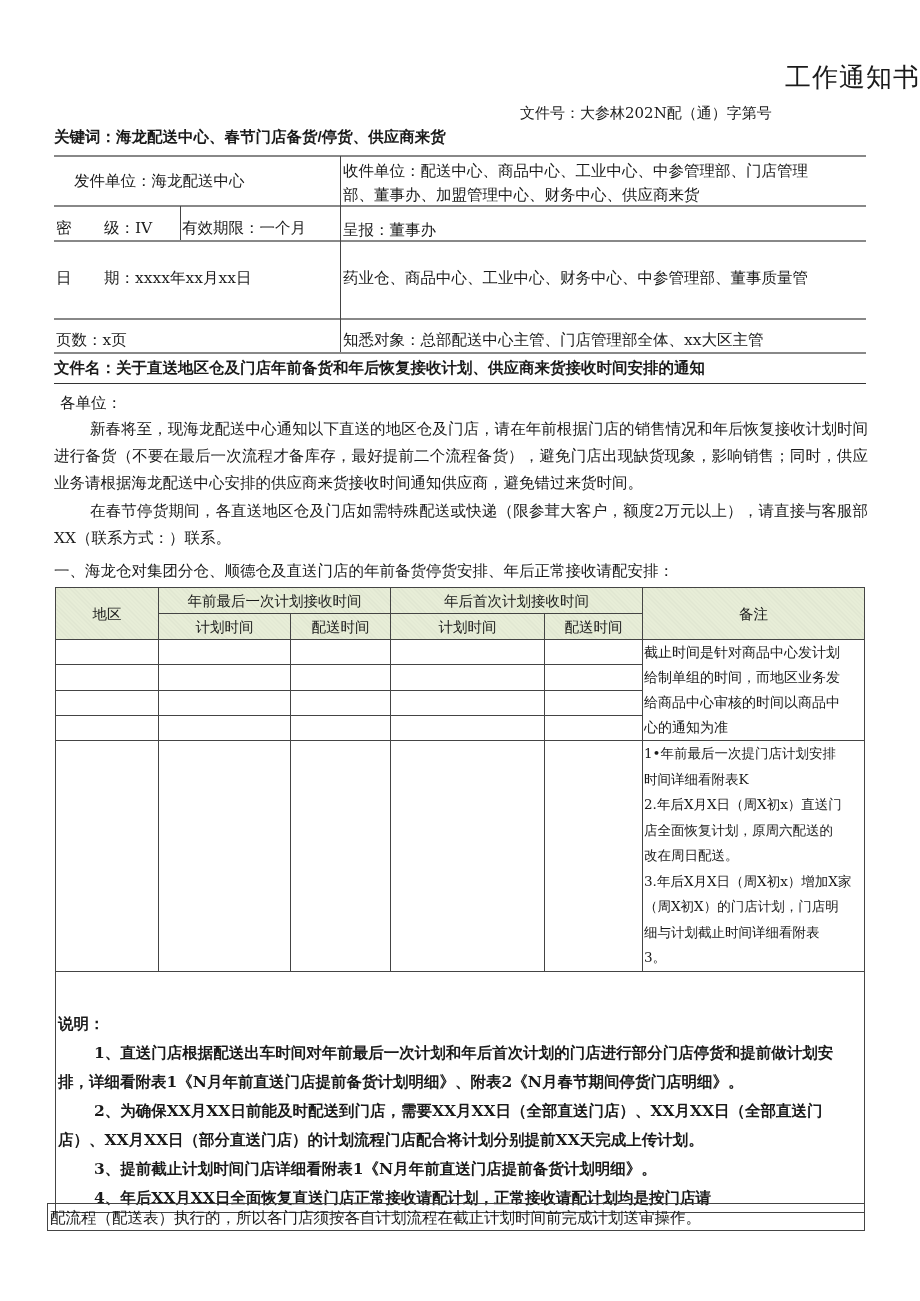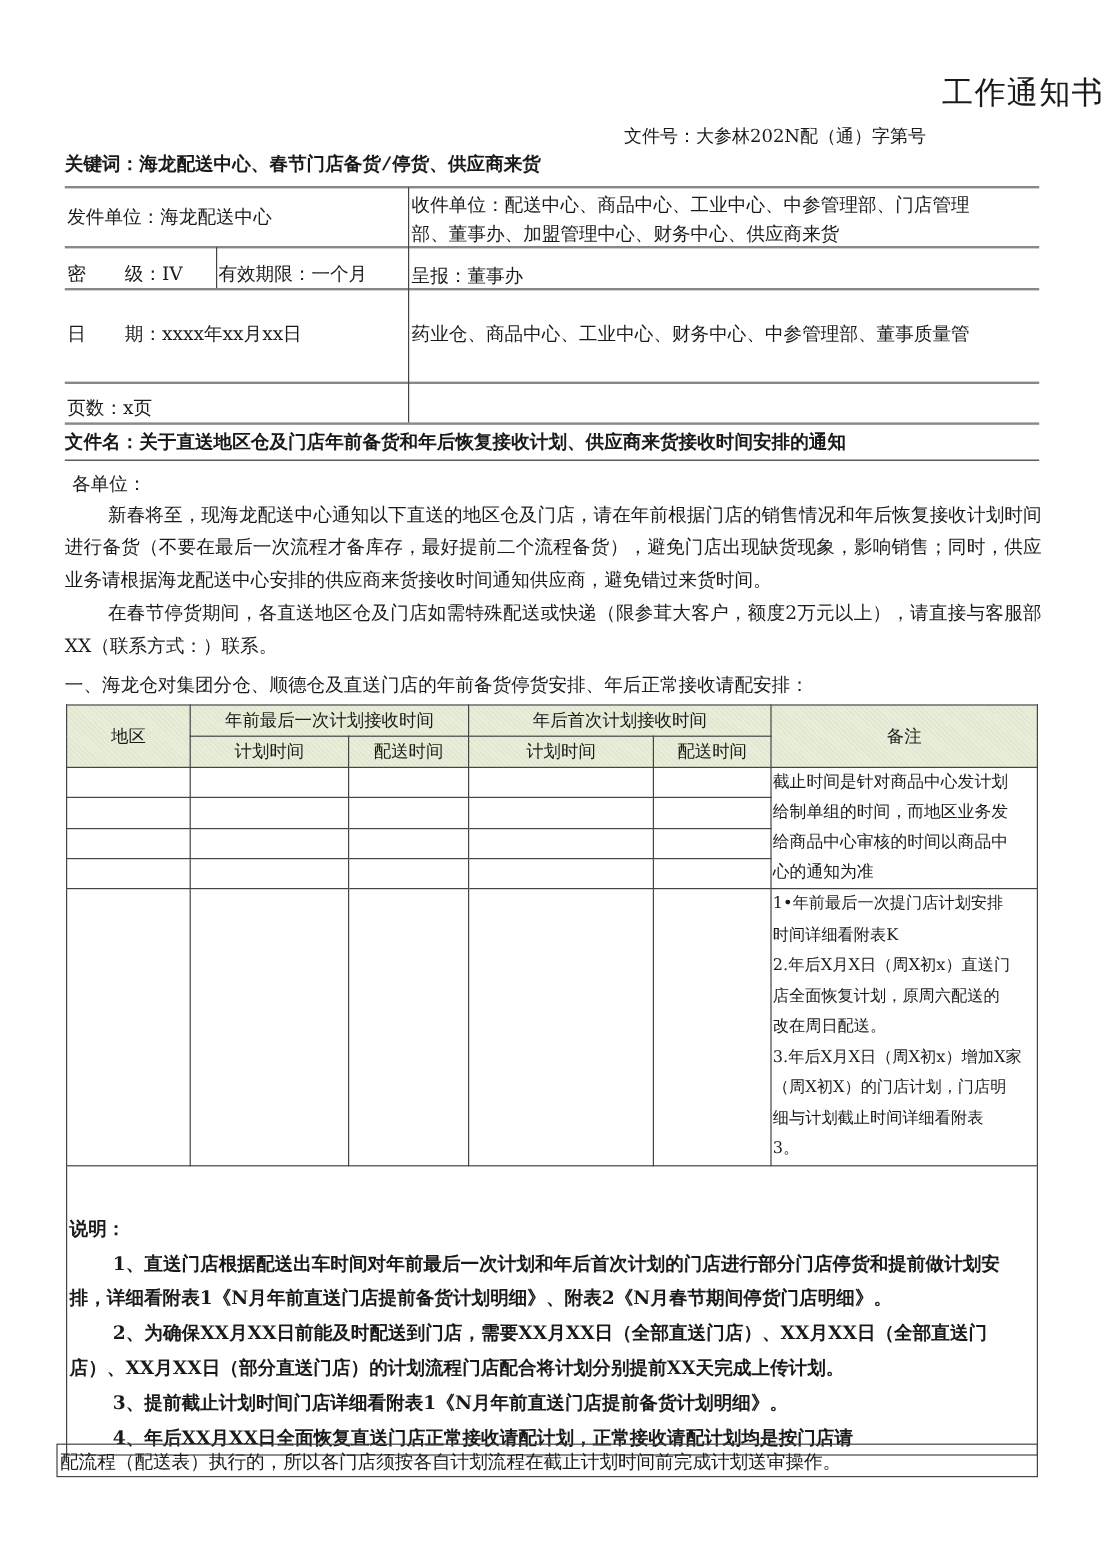--- a/index.html
+++ b/index.html
@@ -1,21 +1,21 @@
 <!DOCTYPE html>
 <html><head>
 <meta charset="utf-8">
 <style>
   html, body { margin: 0; padding: 0; background: #ffffff; }
   body { width: 920px; height: 1301px; position: relative; overflow: hidden;
          font-family: "DejaVu Serif", "Liberation Serif", serif; color: #1a1a1a; }
   .abs { position: absolute; }
   .title { left: 0; width: 920px; top: 60px; text-align: right; font-size: 26px; letter-spacing: 1px; }
   .docno { left: 520px; top: 104px; font-size: 15px; }
-  .keywords { left: 54px; top: 127px; font-size: 15.5px; font-weight: bold; font-family: Liberation Mono, monospace; }
+  .keywords { left: 54px; top: 127px; font-size: 15.5px; font-weight: bold; font-family: Liberation Sans, sans-serif; }
 
   
   .form { left: 54px; top: 155px; width: 812px; }
   .hl { position: absolute; left: 0; width: 812px; height: 0; border-top: 2px solid #888; }
   .vl { position: absolute; width: 0; border-left: 1px solid #444; }
   .ftxt { position: absolute; font-size: 15.5px; line-height: 27px; white-space: nowrap; }
 
   .fname { left: 54px; top: 358px; font-size: 15.5px; font-weight: bold; font-family: "DejaVu Sans", sans-serif; }
   .fname-line { left: 54px; top: 383px; width: 812px; border-top: 1px solid #333; height: 0; }
 
@@ -45,34 +45,35 @@
 
 <div class="abs form" style="height:200px;">
   <div class="hl" style="top:0;"></div>
   <div class="hl" style="top:50px;"></div>
   <div class="hl" style="top:85px;"></div>
   <div class="hl" style="top:163px;"></div>
   <div class="hl" style="top:197px;"></div>
   <div class="vl" style="left:286px; top:1px; height:196px;"></div>
   <div class="vl" style="left:126px; top:51px; height:34px;"></div>
 
-  <div class="ftxt" style="left:2px; top:13px;">发件单位：海龙配送中心</div>
+  <div class="ftxt" style="left:20px; top:13px;">发件单位：海龙配送中心</div>
   <div class="ftxt" style="left:289px; top:3px;">收件单位：配送中心、商品中心、工业中心、中参管理部、门店管理</div>
   <div class="ftxt" style="left:289px; top:27px;">部、董事办、加盟管理中心、财务中心、供应商来货</div>
 
   <div class="ftxt" style="left:2px; top:60px;">密</div>
   <div class="ftxt" style="left:50px; top:60px;">级：IV</div>
   <div class="ftxt" style="left:128px; top:60px;">有效期限：一个月</div>
   <div class="ftxt" style="left:289px; top:62px;">呈报：董事办</div>
 
   <div class="ftxt" style="left:2px; top:110px;">日</div>
   <div class="ftxt" style="left:50px; top:110px;">期：xxxx年xx月xx日</div>
   <div class="ftxt" style="left:289px; top:110px;">药业仓、商品中心、工业中心、财务中心、中参管理部、董事质量管</div>
 
   <div class="ftxt" style="left:2px; top:172px;">页数：x页</div>
+  <div class="ftxt" style="left:289px; top:172px;">知悉对象：总部配送中心主管、门店管理部全体、xx大区主管</div>
 </div>
 
 <div class="abs fname">文件名：关于直送地区仓及门店年前备货和年后恢复接收计划、供应商来货接收时间安排的通知</div>
 <div class="abs fname-line"></div>
 
 <div class="abs para greet">各单位：</div>
 <div class="abs para body1">新春将至，现海龙配送中心通知以下直送的地区仓及门店，请在年前根据门店的销售情况和年后恢复接收计划时间进行备货（不要在最后一次流程才备库存，最好提前二个流程备货），避免门店出现缺货现象，影响销售；同时，供应业务请根据海龙配送中心安排的供应商来货接收时间通知供应商，避免错过来货时间。</div>
 <div class="abs para body2">在春节停货期间，各直送地区仓及门店如需特殊配送或快递（限参茸大客户，额度2万元以上），请直接与客服部XX（联系方式：）联系。</div>
 <div class="abs para sect1">一、海龙仓对集团分仓、顺德仓及直送门店的年前备货停货安排、年后正常接收请配安排：</div>
 

